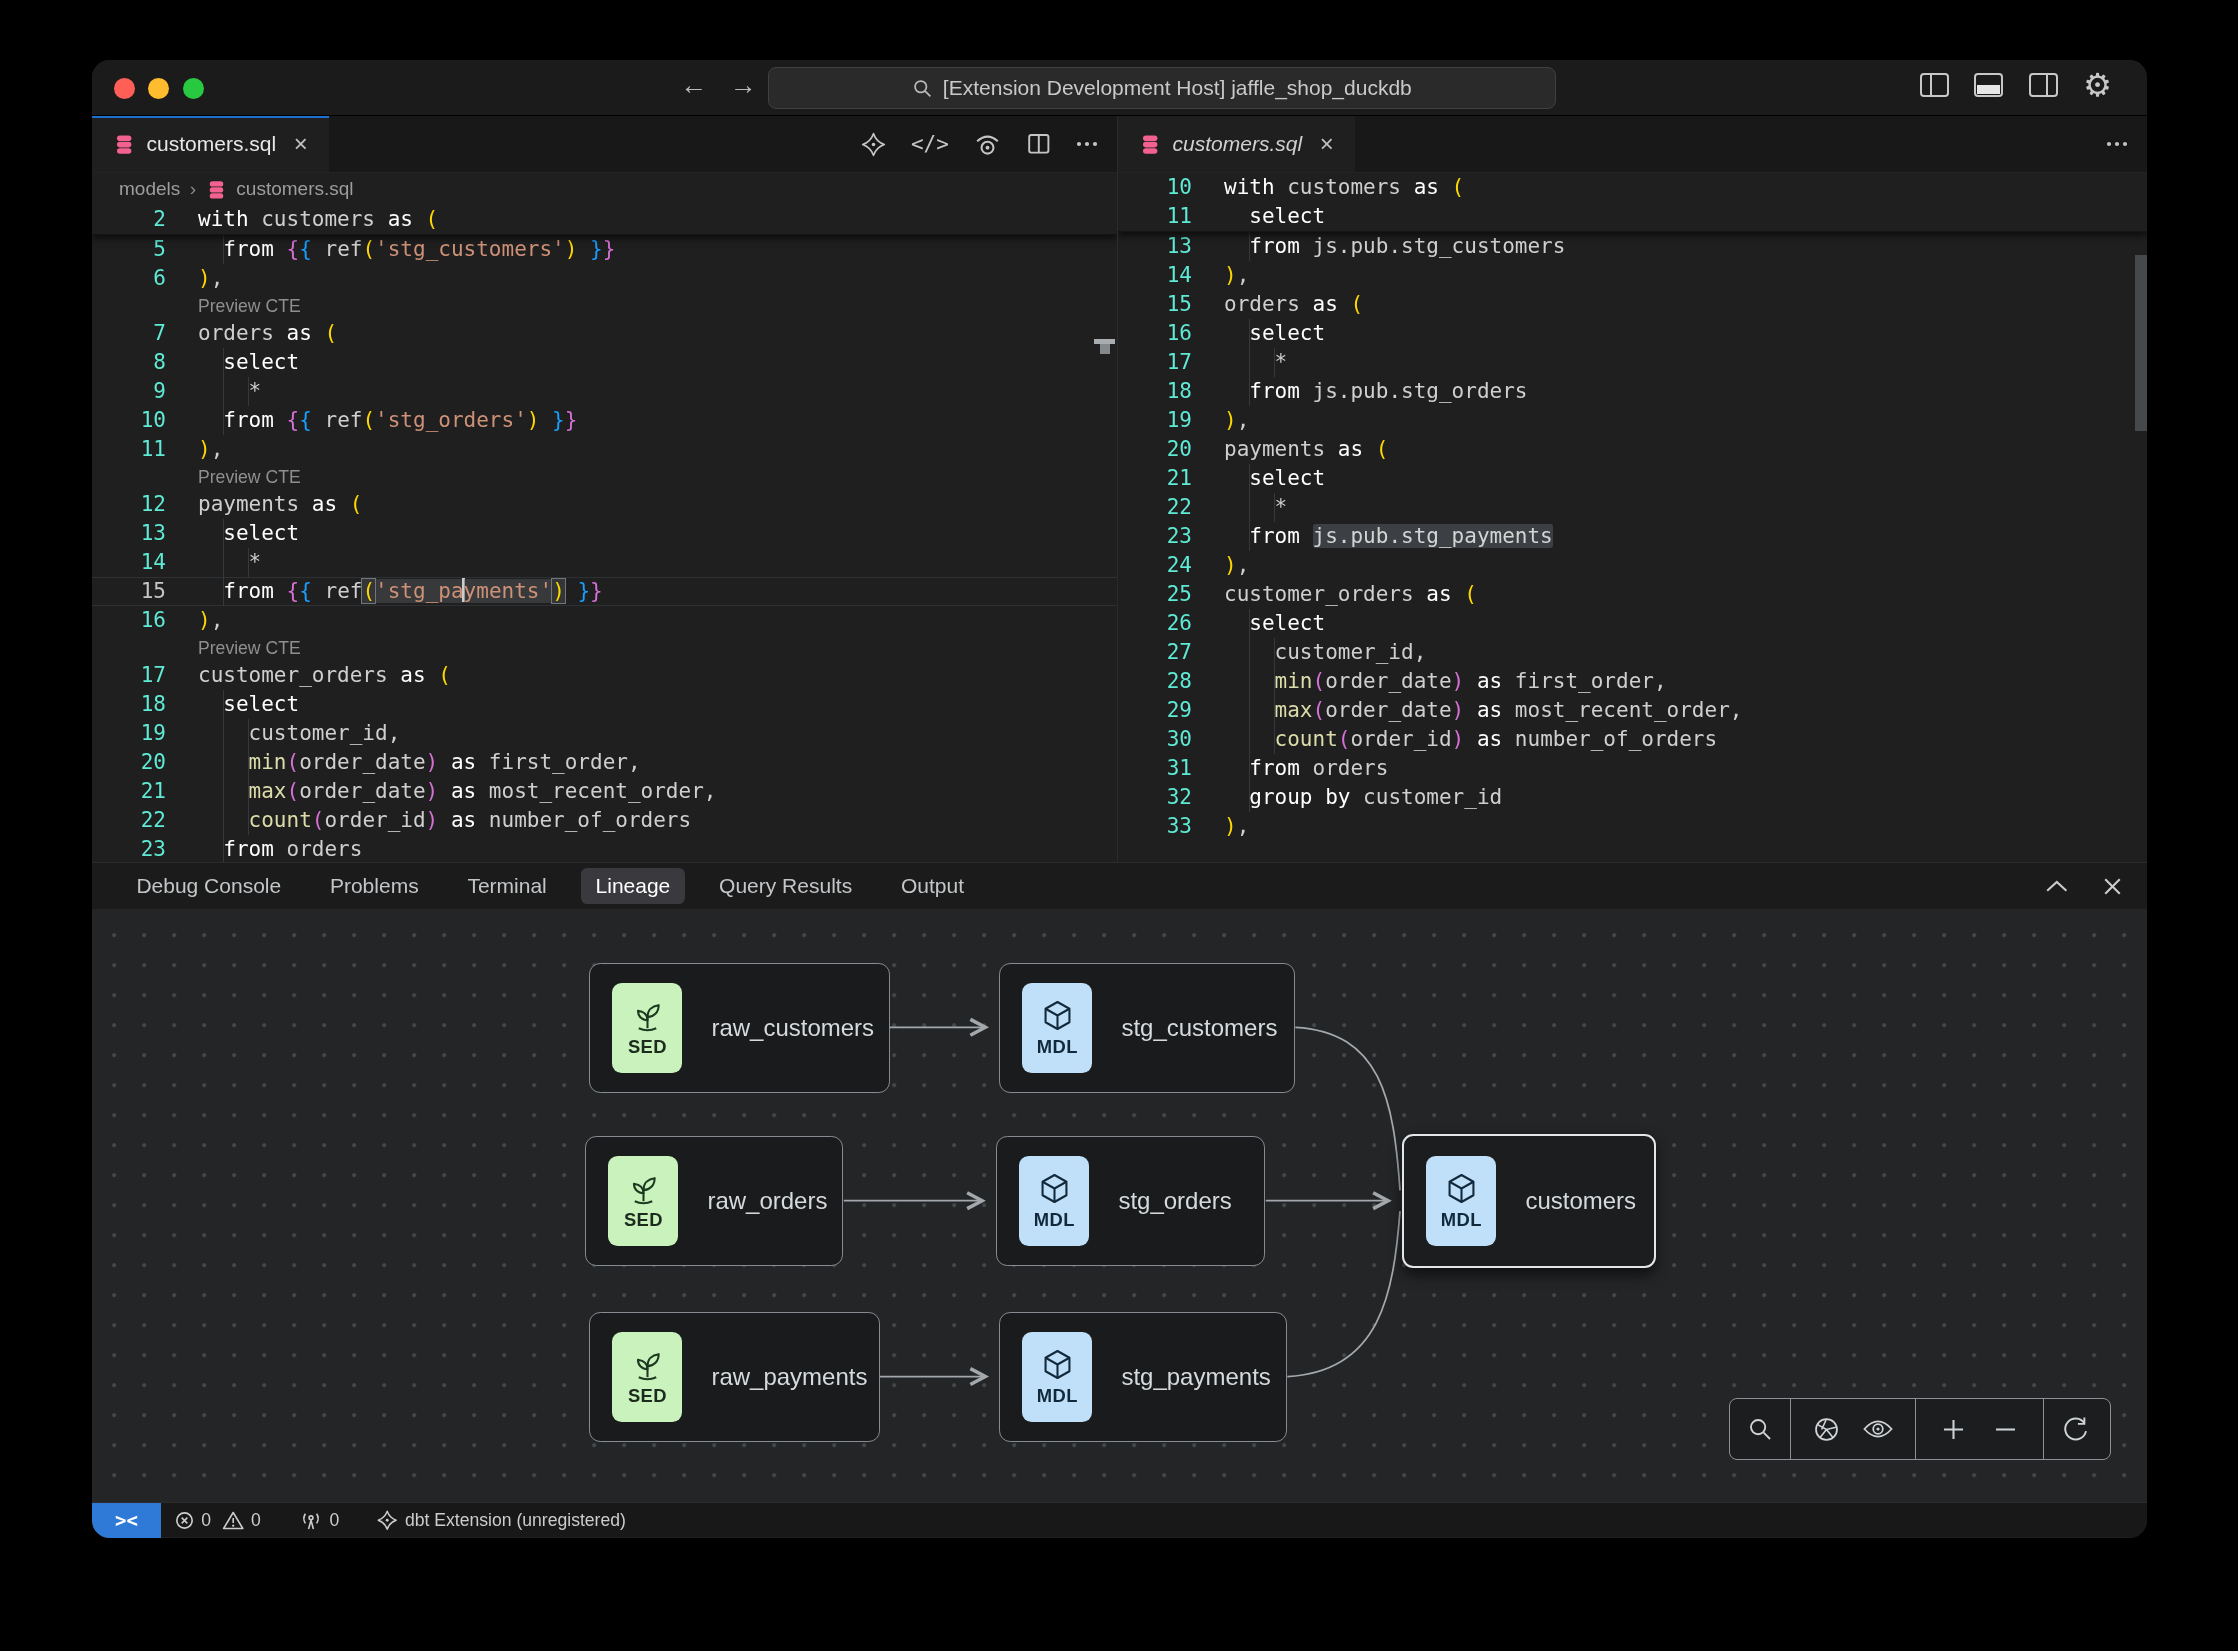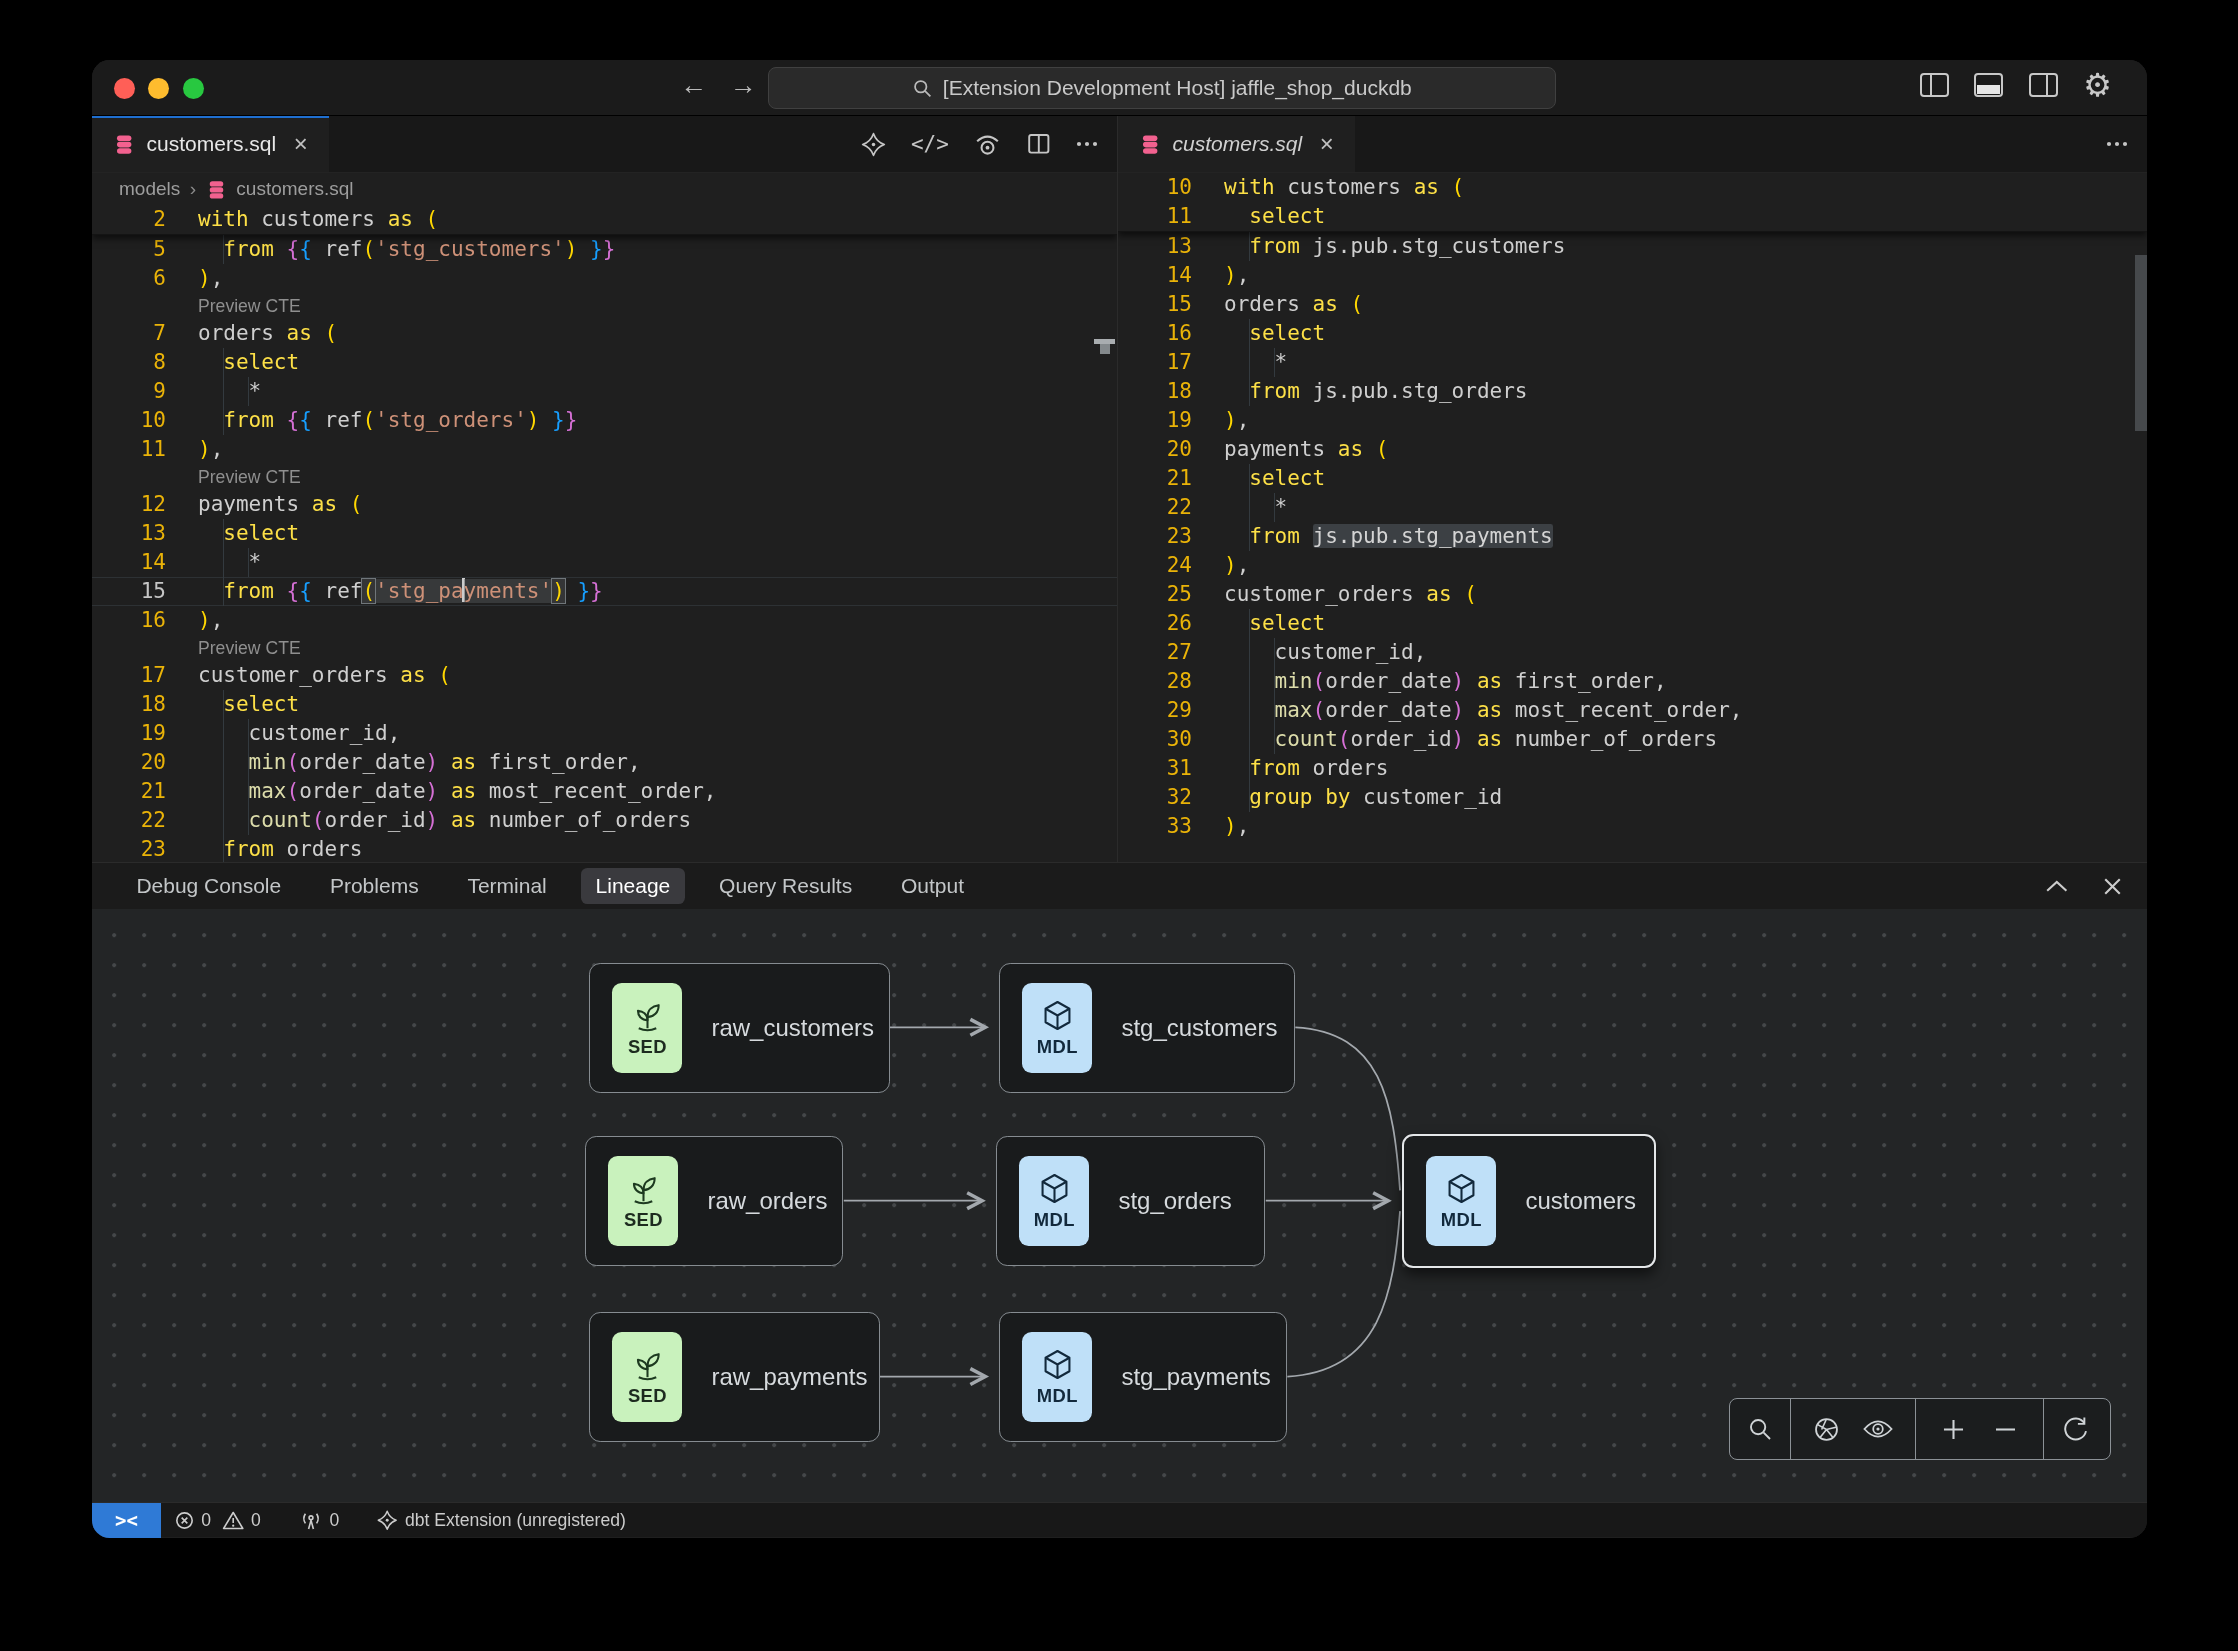--- a/index.html
+++ b/index.html
@@ -36,28 +36,28 @@
   .editor-actions{position:absolute;right:17.6px;top:0;bottom:0;display:flex;align-items:center;gap:24px;color:#c5c5c5;}
   .editor-actions .code-gl{font-family:"DejaVu Sans Mono",monospace;font-size:21px;}
   #breadcrumb{height:32px;background:#1f1f1f;display:flex;align-items:center;gap:9.6px;
     padding-left:27px;color:#9d9d9d;font-size:19px;flex:0 0 auto;}
   #breadcrumb .sep{color:#8a8a8a;font-size:19px;}
   .code-area{position:relative;flex:1;overflow:hidden;background:#1f1f1f;
     font-family:"DejaVu Sans Mono",monospace;font-size:21px;}
   .sticky{position:relative;z-index:3;background:#1f1f1f;border-bottom:1.6px solid #141414;
     box-shadow:0 4px 6.4px rgba(0,0,0,.55);}
   .code-line{position:relative;height:29px;line-height:29px;white-space:pre;padding-left:106px;color:#cccccc;}
-  .code-line .gutter{position:absolute;left:0;top:0;width:74px;text-align:right;color:#eab308;}
+  .code-line .gutter{position:absolute;left:0;top:0;width:74px;text-align:right;color:#5eead4;}
   .code-line.cur .gutter{color:#c6c6c6;}
   .code-line.cur::before{content:"";position:absolute;left:0;right:0;top:0;bottom:0;
     border-top:0.8px solid #2d3134;border-bottom:0.8px solid #2d3134;pointer-events:none;}
   .guide{position:absolute;top:0;bottom:0;width:0.8px;background:#333a3f;}
   .lens-line{height:26px;line-height:26px;padding-left:106px;color:#8f8f8f;
     font-family:"Liberation Sans",sans-serif;font-size:17.6px;}
-  .t-k{color:#fde047;} .t-p{color:#cfcfcf;} .t-f{color:#dcdcaa;} .t-s{color:#ce9178;}
+  .t-k{color:#ffffff;} .t-p{color:#cfcfcf;} .t-f{color:#dcdcaa;} .t-s{color:#ce9178;}
   .t-m{color:#d670d6;} .t-b{color:#179fff;} .t-g{color:#ffd700;}
   .t-gx{color:#ffd700;outline:0.8px solid #70767a;background:rgba(85,88,90,.40);}
   .t-ss{color:#ce9178;background:rgba(85,88,90,.45);}
   .t-hl{color:#d4d4d4;background:#3c4044;border-radius:2.4px;}
   .cursor{display:inline-block;width:2.4px;height:24px;background:#cccccc;vertical-align:-4px;margin:0 -1.2px;}
   #ruler-marker{position:absolute;right:1.6px;top:134px;width:21px;height:16px;z-index:4;}
   #ruler-marker .bar{position:absolute;left:0;right:0;top:0;height:4.8px;background:#a9adb0;}
   #ruler-marker .stem{position:absolute;left:5.6px;top:4.8px;width:9.6px;height:10.4px;background:#84898c;}
   #right-scroll-thumb{position:absolute;right:0;top:82px;width:12px;height:176px;background:#46494c;z-index:4;}
   

